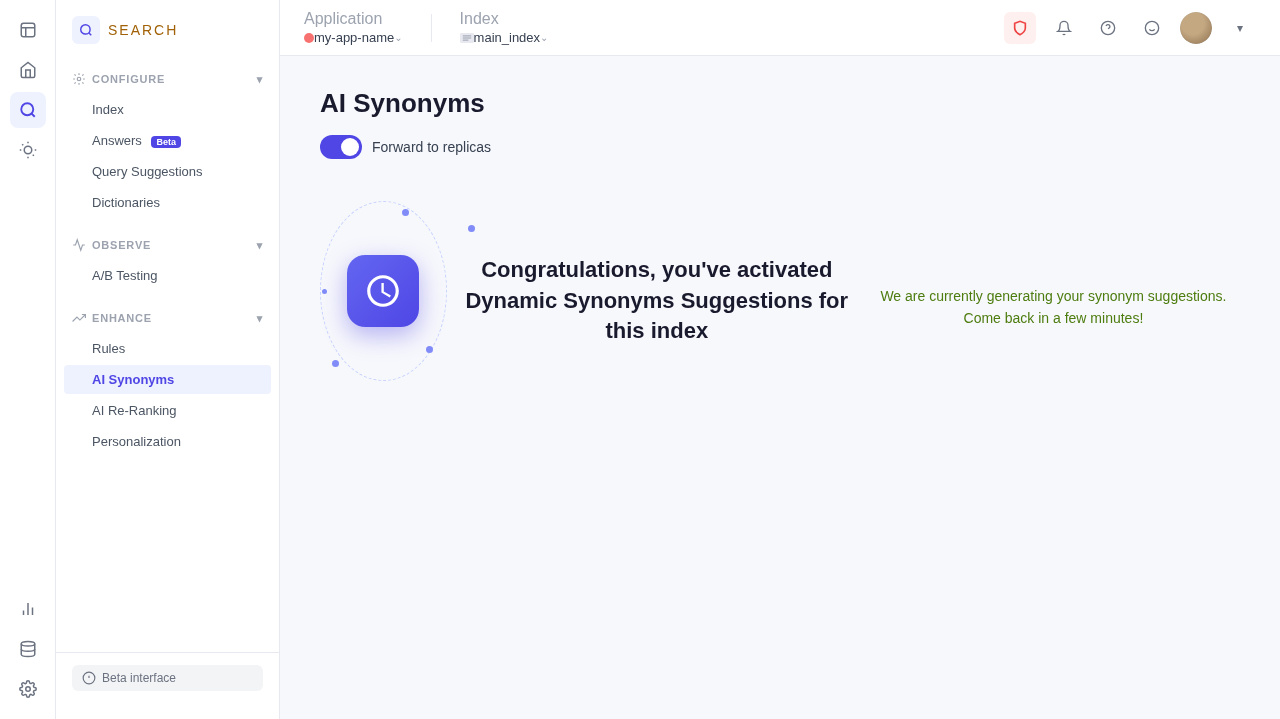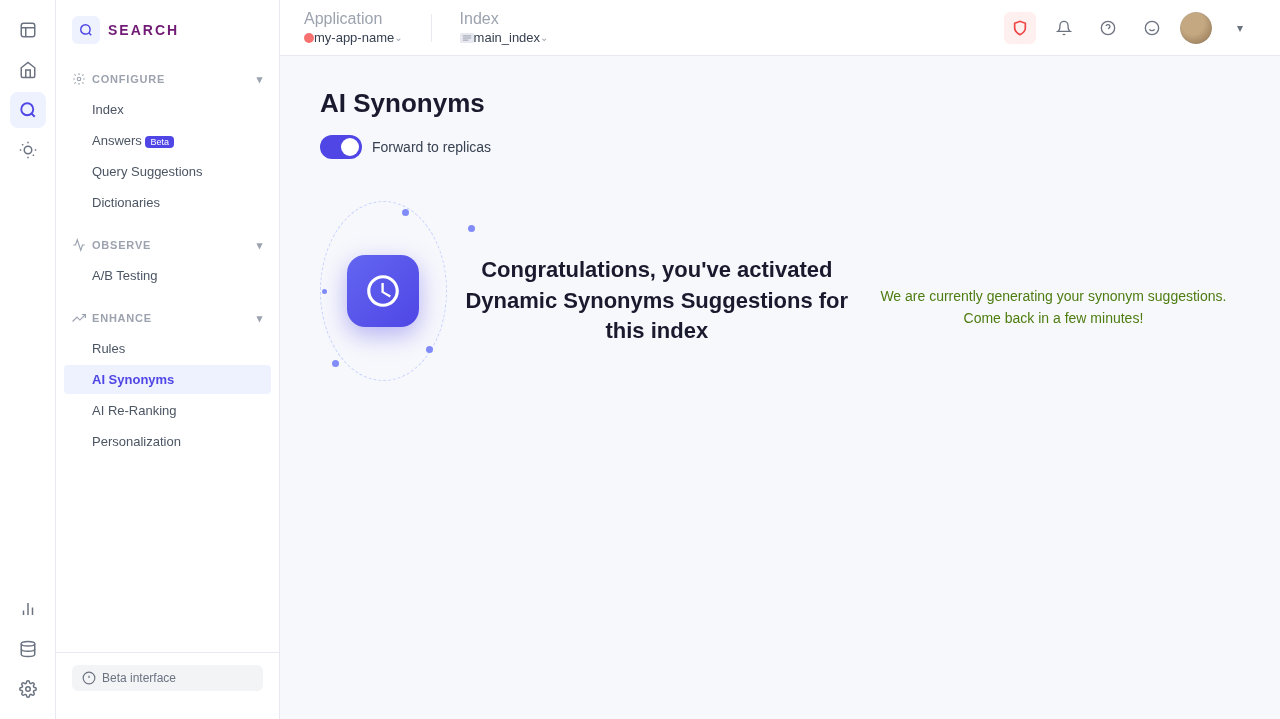--- a/index.html
+++ b/index.html
@@ -17,21 +17,21 @@
     .rail-icon.active { background: #eef2ff; color: #4f46e5; }
     .rail-spacer { flex: 1; }
 
     
     .sidebar {
       width: 224px; background: #fff; border-right: 1px solid #e8e8f0;
       display: flex; flex-direction: column; padding: 16px 0;
     }
     .sidebar-logo {
       display: flex; align-items: center; gap: 8px; padding: 0 16px 20px;
-      font-weight: 700; font-size: 14px; color: #701a75; letter-spacing: 2px;
+      font-weight: 400; font-size: 14px; color: #a16207; letter-spacing: 2px;
     }
     .logo-icon {
       width: 28px; height: 28px; background: #eef2ff; border-radius: 6px;
       display: flex; align-items: center; justify-content: center; color: #4f46e5; font-size: 14px;
     }
 
     .section-header {
       display: flex; align-items: center; gap: 6px; padding: 8px 16px;
       font-size: 11px; font-weight: 700; color: #9ca3af; letter-spacing: 0.8px;
       cursor: pointer;
@@ -39,22 +39,22 @@
     .section-header svg { width: 14px; height: 14px; }
     .section-header .chevron { margin-left: auto; }
 
     .nav-item {
       padding: 7px 16px 7px 28px; font-size: 13px; color: #4b5563;
       cursor: pointer; border-radius: 4px; margin: 1px 8px;
     }
     .nav-item.active { color: #4f46e5; font-weight: 600; background: #eef2ff; }
     .nav-item .beta-badge {
       display: inline-block; background: #4f46e5; color: #fff;
-      font-size: 9px; font-weight: 400; padding: 1px 5px; border-radius: 4px;
-      vertical-align: middle;
+      font-size: 9px; font-weight: 700; padding: 1px 5px; border-radius: 4px;
+      margin-left: 6px; vertical-align: middle;
     }
 
     .section-gap { height: 12px; }
 
     .sidebar-bottom {
       margin-top: auto; padding: 12px 16px; border-top: 1px solid #e8e8f0;
     }
     .beta-interface-btn {
       display: flex; align-items: center; gap: 6px; font-size: 12px; color: #6b7280;
       background: #f3f4f6; border-radius: 6px; padding: 6px 10px; cursor: pointer;

